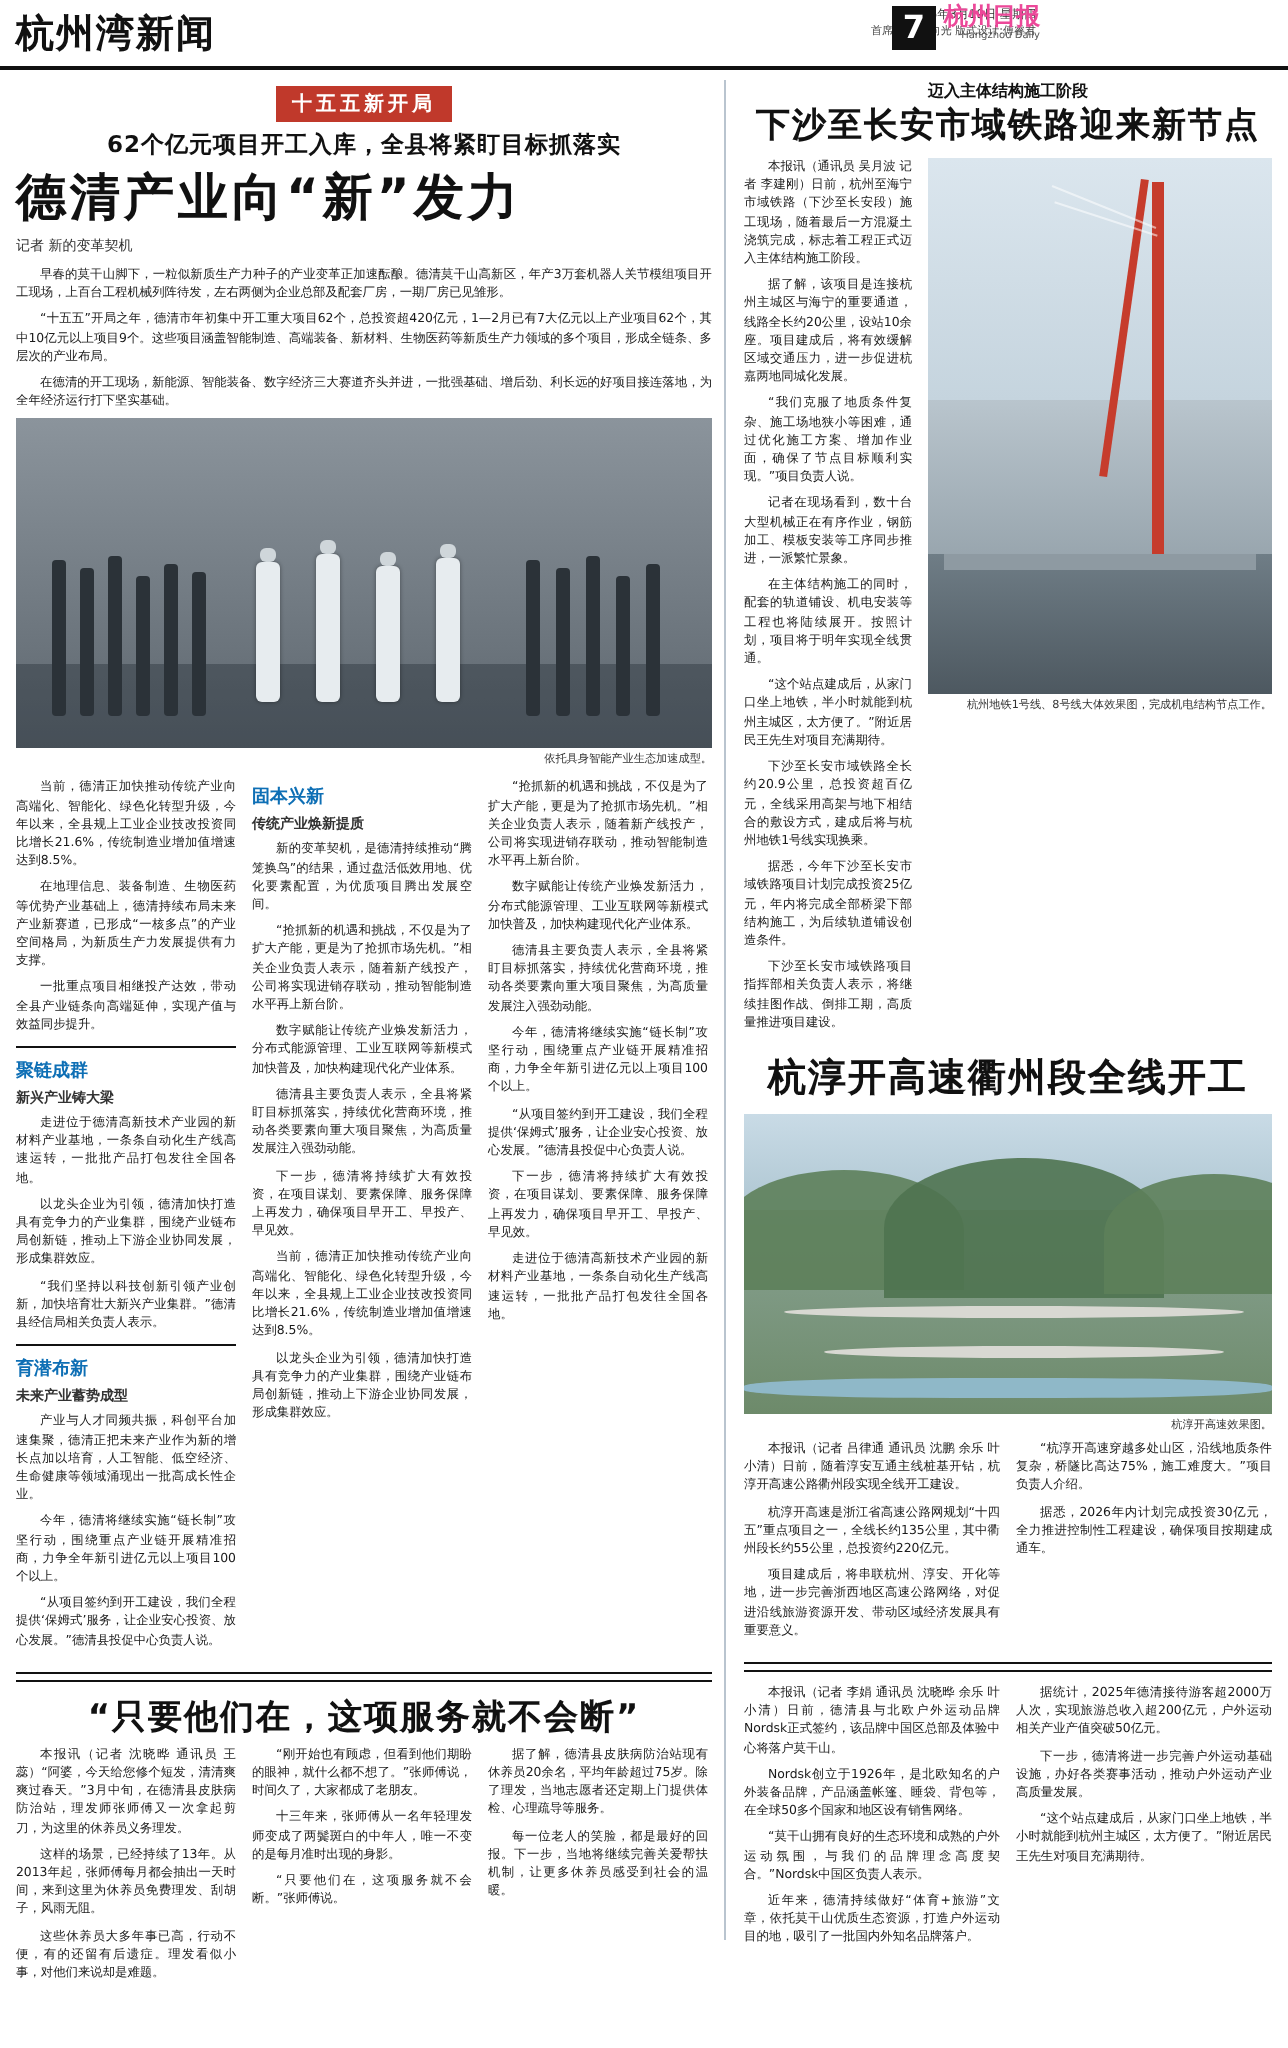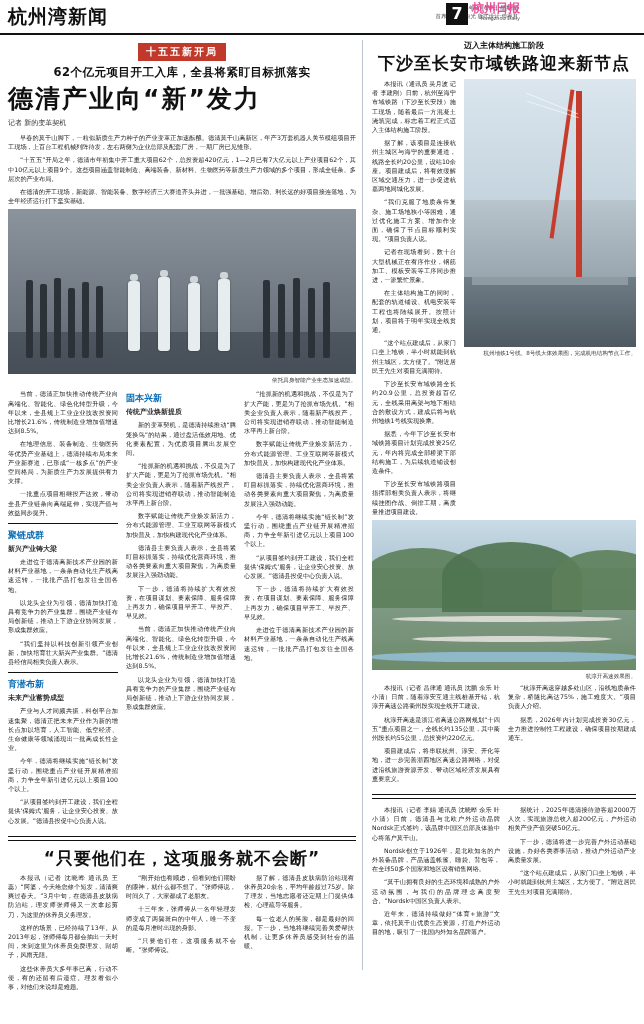--- a/index.html
+++ b/index.html
@@ -224,20 +224,21 @@
           <div class="crane-mast" style="left:96px;top:10px;width:4px;height:150px;transform:rotate(8deg);"></div>
           <div class="crane-line" style="left:60px;top:24px;width:56px;height:1px;transform:rotate(22deg);"></div>
           <div class="crane-line" style="left:62px;top:30px;width:54px;height:1px;transform:rotate(18deg);"></div>
           <div style="position:absolute;left:0;bottom:0;width:172px;height:70px;background:linear-gradient(#6f7d86,#4d5860);"></div>
           <div style="position:absolute;left:8px;bottom:62px;width:156px;height:8px;background:#8e9aa2;"></div>
         </div>
         <div class="cap">杭州地铁1号线、8号线大体效果图，完成机电结构节点工作。</div>
       </div>
     </div>
 
+    <div class="r-head2">杭淳开高速衢州段全线开工</div>
 
     <div class="photo ph-road" style="width:264px;height:150px;">
       <div class="skyband" style="height:32%;background:linear-gradient(#c9dbe6,#aec6d2);"></div>
       <div class="hill" style="left:-10px;top:28px;width:120px;height:60px;"></div>
       <div class="hill" style="left:70px;top:22px;width:140px;height:70px;background:#4f7350;"></div>
       <div class="hill" style="left:180px;top:30px;width:110px;height:60px;"></div>
       <div class="roadband" style="left:20px;top:96px;width:230px;"></div>
       <div class="roadband" style="left:40px;top:116px;width:200px;"></div>
       <div class="riverline" style="left:0;top:132px;width:264px;height:10px;"></div>
     </div>

